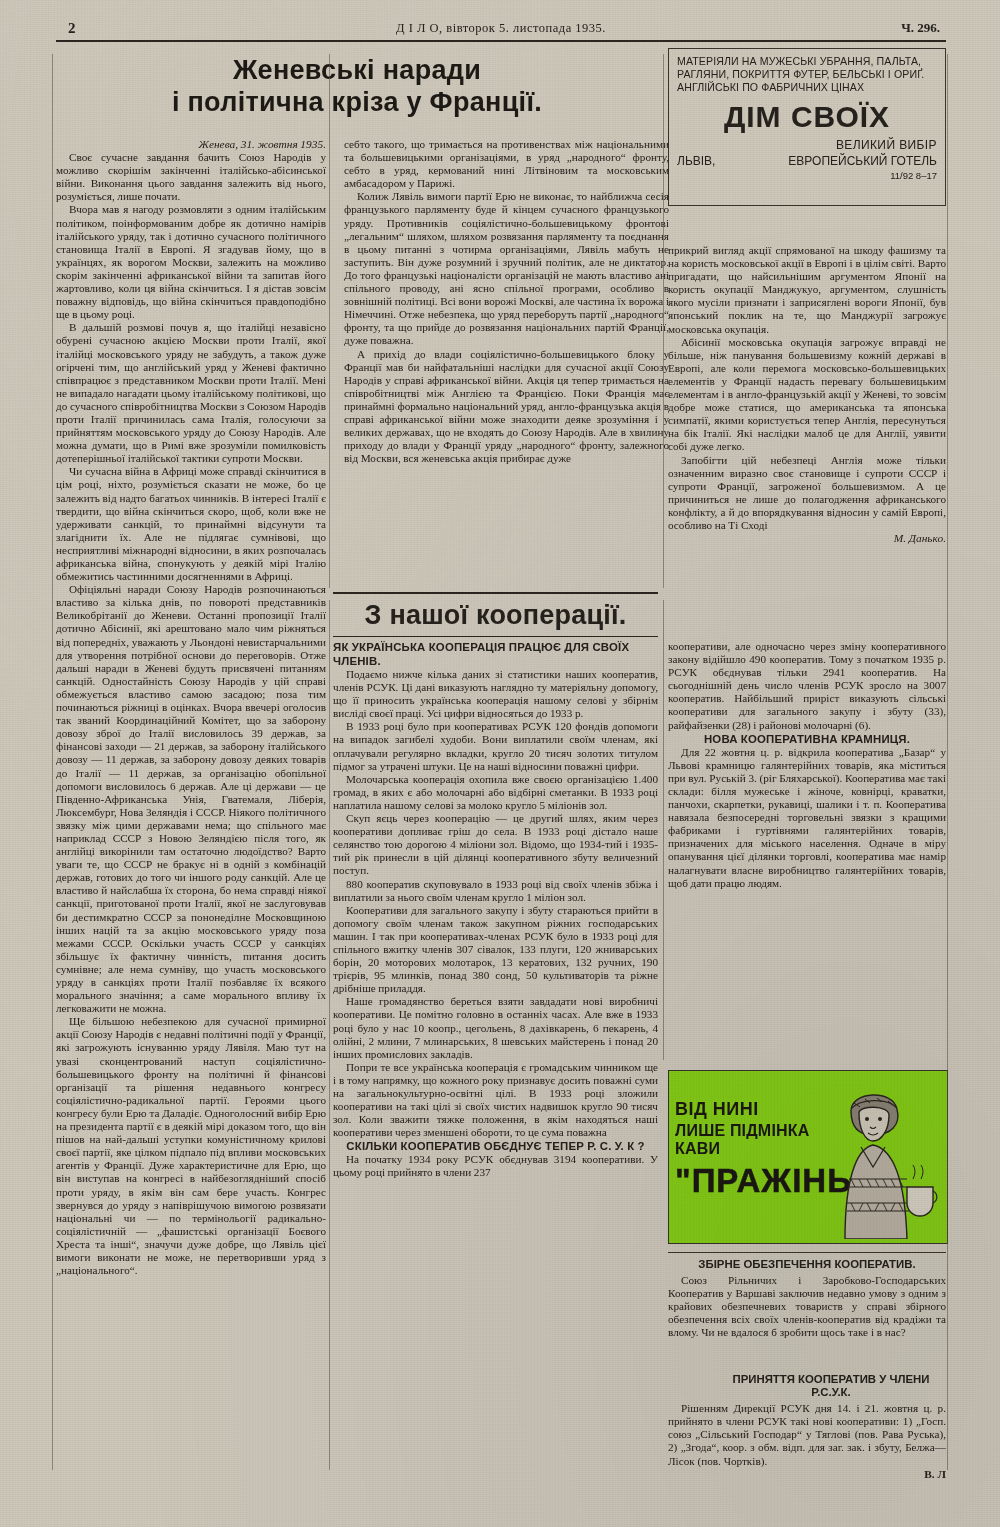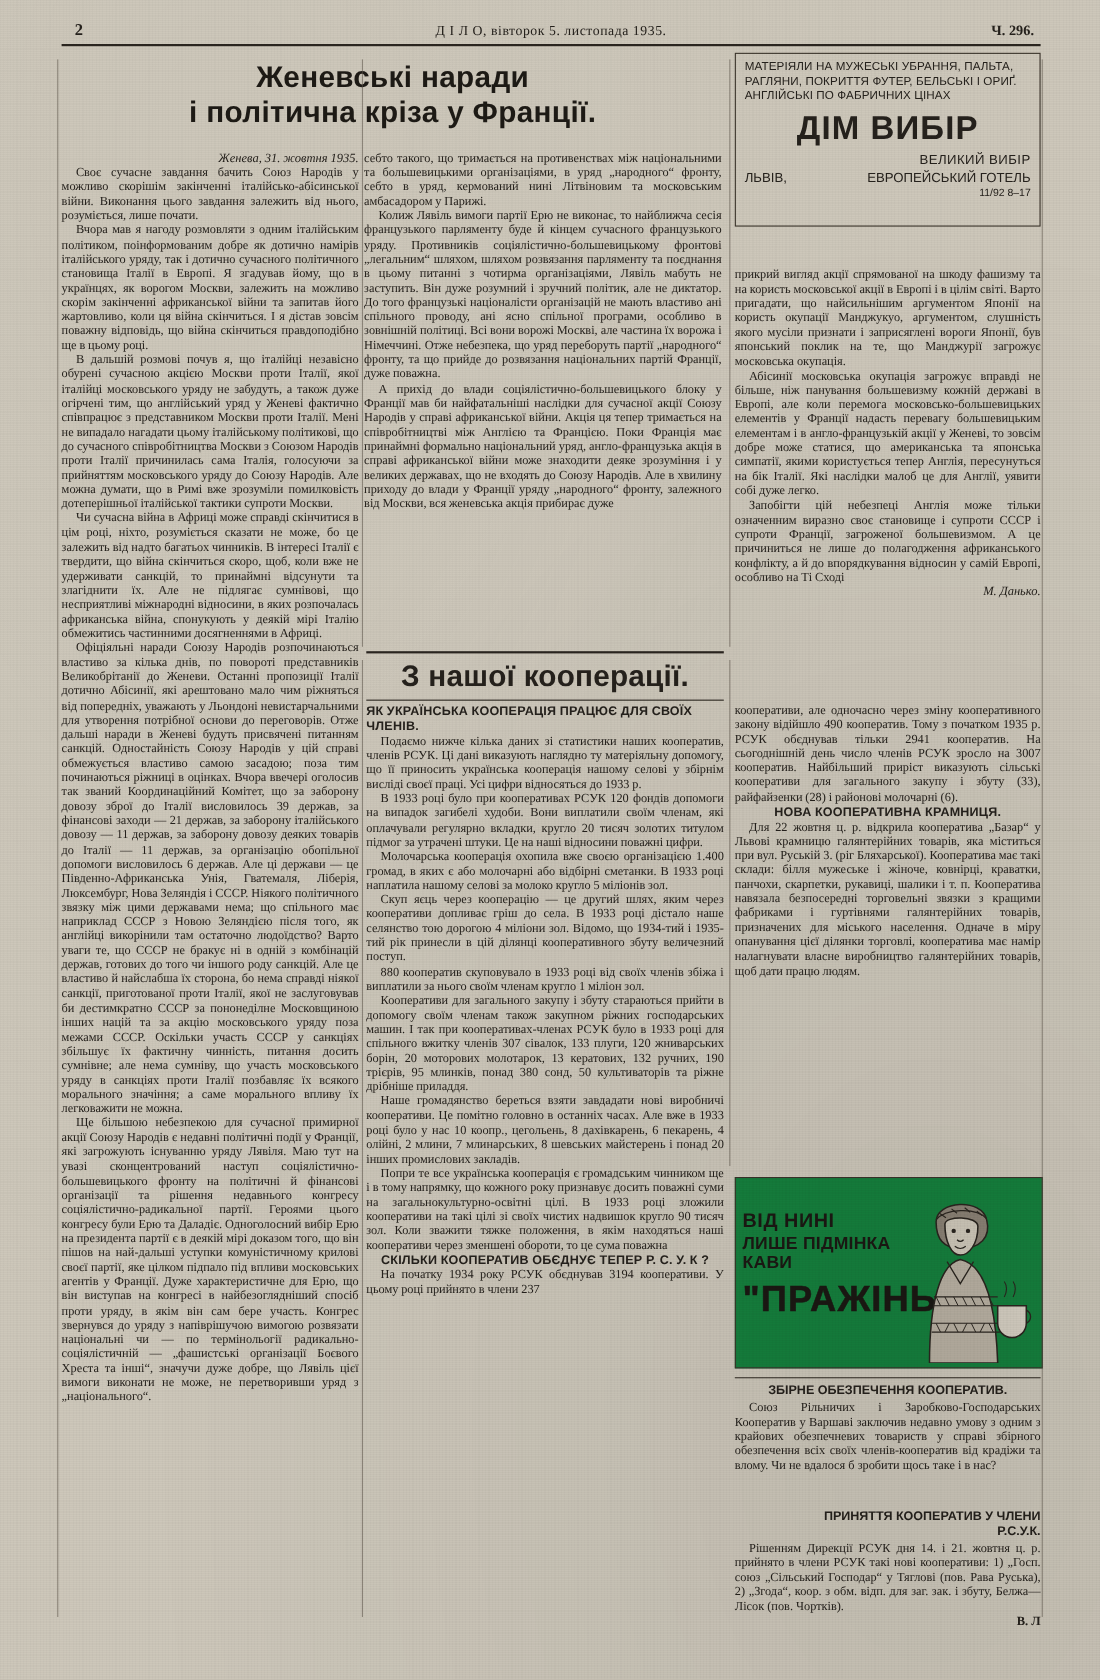--- a/index.html
+++ b/index.html
@@ -191,21 +191,21 @@
   }
 
   
   .coffeead {
     position: absolute;
     left: 668px;
     top: 1070px;
     width: 278px;
     height: 172px;
     border: 1px solid #3a332b;
-    background: #15803d;
+    background: #84cc16;
     overflow: hidden;
   }
   .coffeead .txtwrap {
     position: absolute;
     left: 6px; top: 28px; width: 150px;
     font-family: "Liberation Sans", sans-serif;
     font-weight: bold;
     color: #1b1813;
   }
   .coffeead .l1 { font-size: 18px; letter-spacing: .5px; }
@@ -233,21 +233,21 @@
   }
   .smallad p { margin: 0; text-indent: 13px; }
   .smallad .h {
     font-family: "Liberation Sans", sans-serif;
     font-weight: bold;
     font-size: 11.4px;
     text-align: center;
     margin-bottom: 3px;
     text-indent: 0;
   }
-  .smallad .h.left { text-align: right; padding-left: 48px; }
+  .smallad .h.left { text-align: center; padding-left: 48px; }
   .smallad .sig { text-align: right; font-style: normal; font-weight: bold; }
 </style>
 </head>
 <body>
 
 <div class="page">
 
   <div class="masthead">
     <span class="pg">2</span>
     <span class="center">Д І Л О,  вівторок 5. листопада 1935.</span>
@@ -255,40 +255,40 @@
   </div>
   <div class="rule-top"></div>
 
   <div class="headline1">
     <div>Женевські наради</div>
     <div>і політична кріза у Франції.</div>
   </div>
 
   <div class="adbox">
     <div class="lead">МАТЕРІЯЛИ НА МУЖЕСЬКІ УБРАННЯ, ПАЛЬТА, РАГЛЯНИ, ПОКРИТТЯ ФУТЕР, БЕЛЬСЬКІ І ОРИҐ. АНГЛІЙСЬКІ ПО ФАБРИЧНИХ ЦІНАХ</div>
-    <div class="brand">ДІМ ВИБІР</div>
+    <div class="brand">ДІМ СВОЇХ</div>
     <div class="sub">ВЕЛИКИЙ ВИБІР</div>
     <div class="row">
       <span>ЛЬВІВ,</span>
       <span>ЕВРОПЕЙСЬКИЙ ГОТЕЛЬ</span>
     </div>
     <div class="code">11/92  8–17</div>
   </div>
 
   <div class="col" id="a1c1" style="left:56px; top:138px; width:270px; height:450px;">
     <p class="dateline">Женева, 31. жовтня 1935.</p>
     <p>Своє сучасне завдання бачить Союз Народів у можливо скорішім закінченні італійсько-абісинської війни. Виконання цього завдання залежить від нього, розуміється, лише почати.</p>
     <p>Вчора мав я нагоду розмовляти з одним італійським політиком, поінформованим добре як дотично намірів італійського уряду, так і дотично сучасного політичного становища Італії в Европі. Я згадував йому, що в українцях, як ворогом Москви, залежить на можливо скорім закінченні африканської війни та запитав його жартовливо, коли ця війна скінчиться. І я дістав зовсім поважну відповідь, що війна скінчиться правдоподібно ще в цьому році.</p>
     <p>В дальшій розмові почув я, що італійці незавісно обурені сучасною акцією Москви проти Італії, якої італійці московського уряду не забудуть, а також дуже огірчені тим, що англійський уряд у Женеві фактично співпрацює з представником Москви проти Італії. Мені не випадало нагадати цьому італійському політикові, що до сучасного співробітництва Москви з Союзом Народів проти Італії причинилась сама Італія, голосуючи за прийняттям московського уряду до Союзу Народів. Але можна думати, що в Римі вже зрозуміли помилковість дотеперішньої італійської тактики супроти Москви.</p>
     <p>Чи сучасна війна в Африці може справді скінчитися в цім році, ніхто, розуміється сказати не може, бо це залежить від надто багатьох чинників. В інтересі Італії є твердити, що війна скінчиться скоро, щоб, коли вже не удерживати санкцій, то принаймні відсунути та злагіднити їх. Але не підлягає сумнівові, що несприятливі міжнародні відносини, в яких розпочалась африканська війна, спонукують у деякій мірі Італію обмежитись частинними досягненнями в Африці.</p>
     <p>Офіціяльні наради Союзу Народів розпочинаються властиво за кілька днів, по повороті представників Великобрітанії до Женеви. Останні пропозиції Італії дотично Абісинії, які арештовано мало чим ріжняться від попередніх, уважають у Льондоні невистарчальними для утворення потрібної основи до переговорів. Отже дальші наради в Женеві будуть присвячені питанням санкцій. Одностайність Союзу Народів у цій справі обмежується властиво самою засадою; поза тим починаються ріжниці в оцінках. Вчора ввечері оголосив так званий Координаційний Комітет, що за заборону довозу зброї до Італії висловилось 39 держав, за фінансові заходи — 21 держав, за заборону італійського довозу — 11 держав, за заборону довозу деяких товарів до Італії — 11 держав, за організацію обопільної допомоги висловилось 6 держав. Але ці держави — це Південно-Африканська Унія, Гватемаля, Ліберія, Люксембург, Нова Зеляндія і СССР. Ніякого політичного звязку між цими державами нема; що спільного має наприклад СССР з Новою Зеляндією після того, як англійці викорінили там остаточно людоїдство? Варто уваги те, що СССР не бракує ні в одній з комбінацій держав, готових до того чи іншого роду санкцій. Але це властиво й найслабша їх сторона, бо нема справді ніякої санкції, приготованої проти Італії, якої не заслуговував би дестимкратно СССР за пононеділне Московщиною інших націй та за акцію московського уряду поза межами СССР. Оскільки участь СССР у санкціях збільшує їх фактичну чинність, питання досить сумнівне; але нема сумніву, що участь московського уряду в санкціях проти Італії позбавляє їх всякого морального значіння; а саме морального впливу їх легковажити не можна.</p>
     <p>Ще більшою небезпекою для сучасної примирної акції Союзу Народів є недавні політичні події у Франції, які загрожують існуванню уряду Лявіля. Маю тут на увазі сконцентрований наступ соціялістично-большевицького фронту на політичні й фінансові організації та рішення недавнього конгресу соціялістично-радикальної партії. Героями цього конгресу були Ерю та Даладіє. Одноголосний вибір Ерю на президента партії є в деякій мірі доказом того, що він пішов на най-дальші уступки комуністичному крилові своєї партії, яке цілком підпало під впливи московських агентів у Франції. Дуже характеристичне для Ерю, що він виступав на конгресі в найбезоглядніший спосіб проти уряду, в якім він сам бере участь. Конгрес звернувся до уряду з напіврішучою вимогою розвязати національні чи — по термінольогії радикально-соціялістичній — „фашистські організації Боєвого Хреста та інші“, значучи дуже добре, що Лявіль цієї вимоги виконати не може, не перетворивши уряд з „національного“.</p>
   </div>
 
-  <div class="col" style="left:331px; top:138px; width:325px;">
+  <div class="col" style="left:344px; top:138px; width:325px;">
     <p class="noind">себто такого, що тримається на противенствах між національними та большевицькими організаціями, в уряд „народного“ фронту, себто в уряд, кермований нині Літвіновим та московським амбасадором у Парижі.</p>
     <p>Колиж Лявіль вимоги партії Ерю не виконає, то найближча сесія французького парляменту буде й кінцем сучасного французького уряду. Противників соціялістично-большевицькому фронтові „легальним“ шляхом, шляхом розвязання парляменту та поєднання в цьому питанні з чотирма організаціями, Лявіль мабуть не заступить. Він дуже розумний і зручний політик, але не диктатор. До того французькі націоналісти організацій не мають властиво ані спільного проводу, ані ясно спільної програми, особливо в зовнішній політиці. Всі вони ворожі Москві, але частина їх ворожа і Німеччині. Отже небезпека, що уряд переборуть партії „народного“ фронту, та що прийде до розвязання національних партій Франції, дуже поважна.</p>
     <p>А прихід до влади соціялістично-большевицького блоку у Франції мав би найфатальніші наслідки для сучасної акції Союзу Народів у справі африканської війни. Акція ця тепер тримається на співробітництві між Англією та Францією. Поки Франція має принаймні формально національний уряд, англо-французька акція в справі африканської війни може знаходити деяке зрозуміння і у великих державах, що не входять до Союзу Народів. Але в хвилину приходу до влади у Франції уряду „народного“ фронту, залежного від Москви, вся женевська акція прибирає дуже</p>
   </div>
 
   <div class="col" style="left:668px; top:244px; width:278px;">
     <p class="noind">прикрий вигляд акції спрямованої на шкоду фашизму та на користь московської акції в Европі і в цілім світі. Варто пригадати, що найсильнішим аргументом Японії на користь окупації Манджукуо, аргументом, слушність якого мусіли признати і заприсяглені вороги Японії, був японський поклик на те, що Манджурії загрожує московська окупація.</p>
     <p>Абісинії московська окупація загрожує вправді не більше, ніж панування большевизму кожній державі в Европі, але коли перемога московсько-большевицьких елементів у Франції надасть перевагу большевицьким елементам і в англо-французькій акції у Женеві, то зовсім добре може статися, що американська та японська симпатії, якими користується тепер Англія, пересунуться на бік Італії. Які наслідки малоб це для Англії, уявити собі дуже легко.</p>
     <p>Запобігти цій небезпеці Англія може тільки означенним виразно своє становище і супроти СССР і супроти Франції, загроженої большевизмом. А це причиниться не лише до полагодження африканського конфлікту, а й до впорядкування відносин у самій Европі, особливо на Ті Сході</p>
     <p class="sig">М. Данько.</p>

